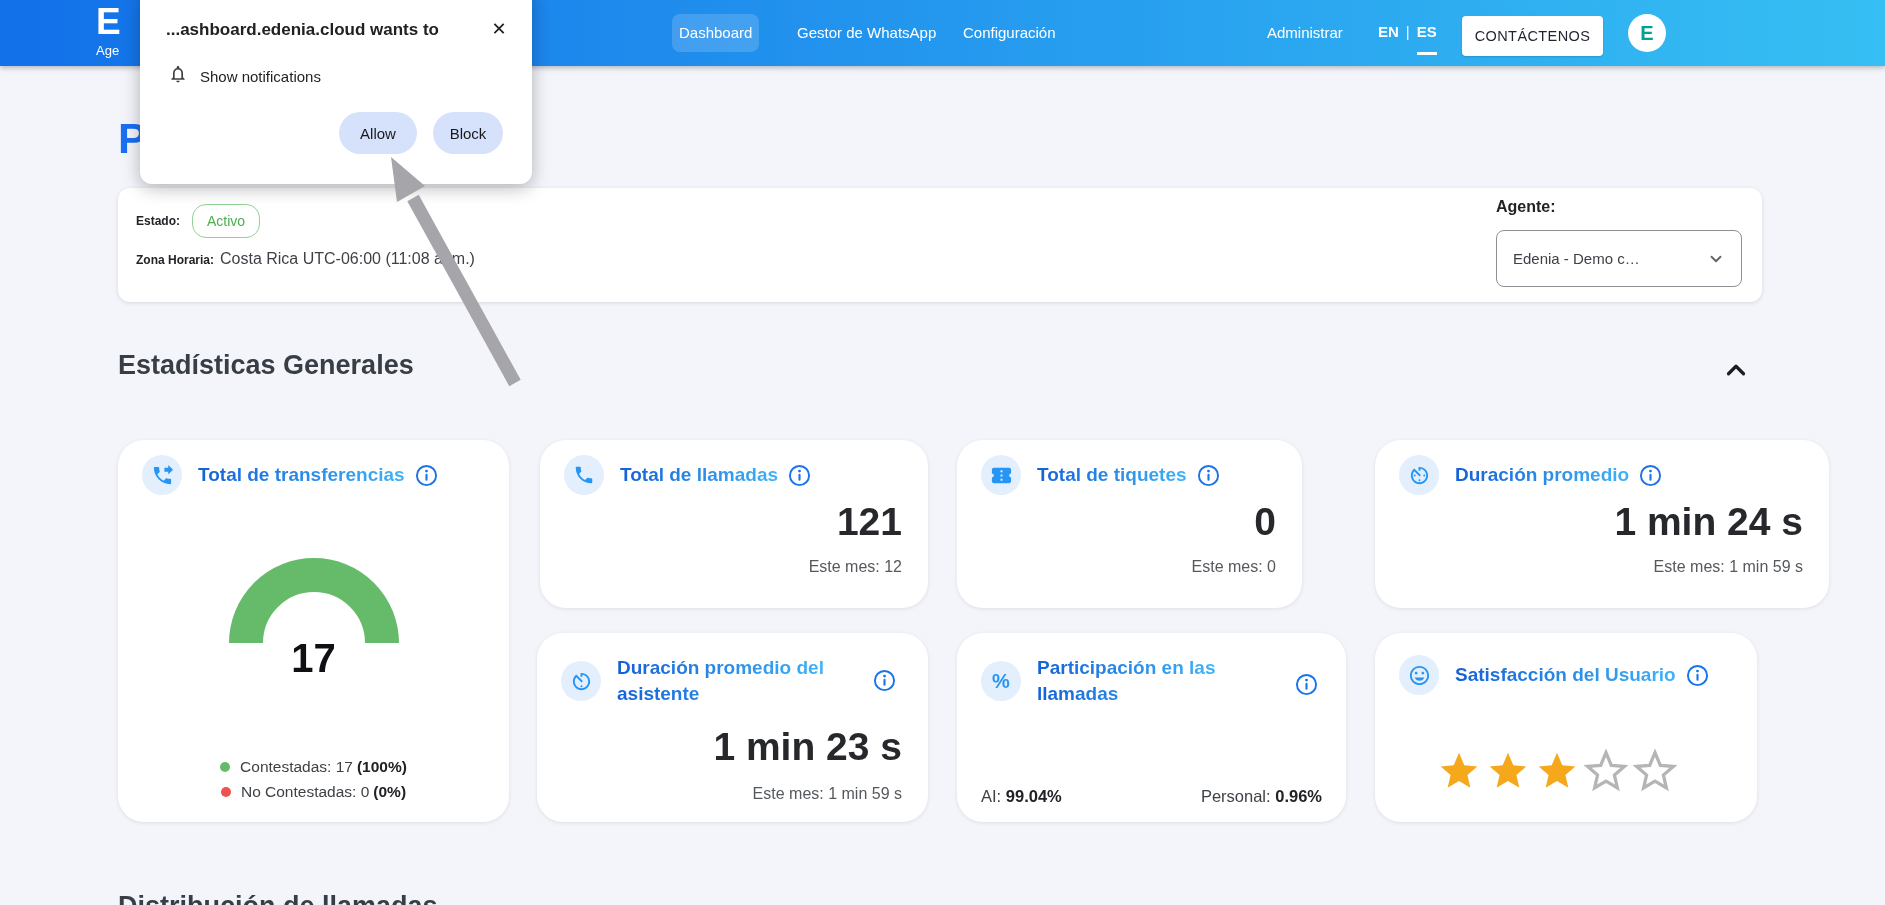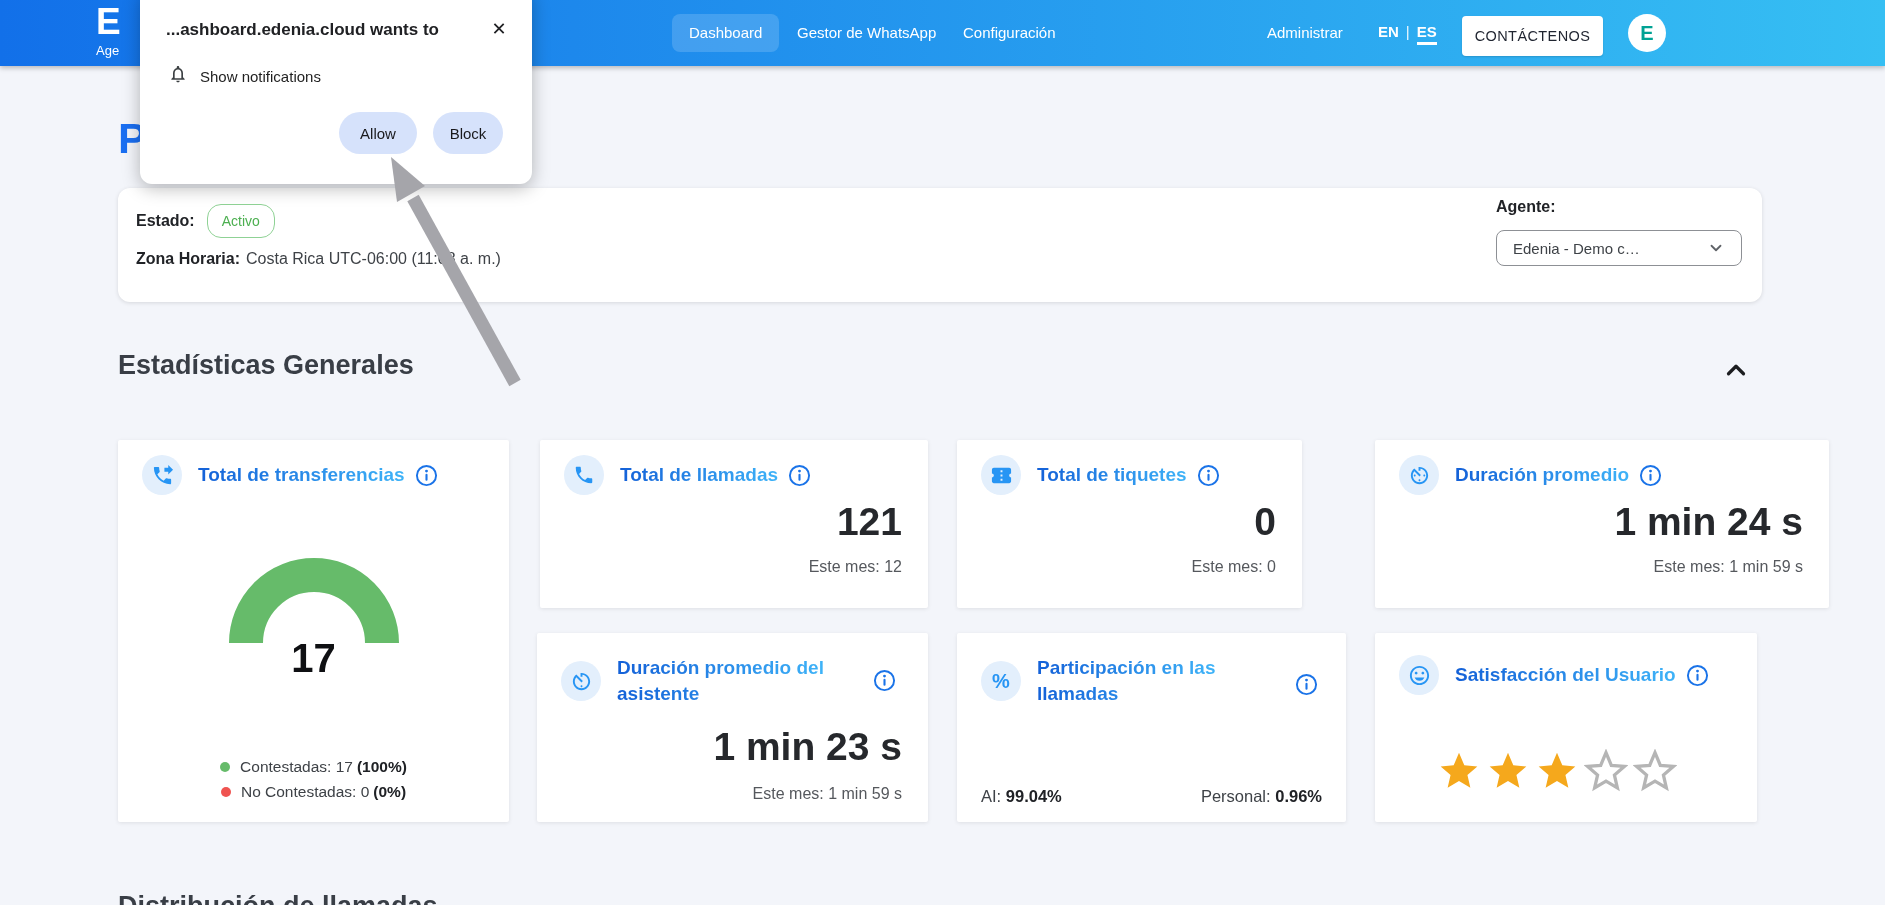--- a/index.html
+++ b/index.html
@@ -16,26 +16,26 @@
     position:absolute; top:0; left:0; width:1885px; height:66px;
     background:linear-gradient(90deg,var(--header-start),var(--header-end));
     box-shadow:0 2px 5px rgba(0,0,0,.25);
     z-index:10;
   }
   .logo-e { position:absolute; left:96px; top:1px; font-size:37px; font-weight:700; color:#fff; }
   .logo-sub { position:absolute; left:96px; top:43px; font-size:13px; color:#fff; }
   .nav-link { position:absolute; top:24px; font-size:15px; color:#fff; cursor:pointer; white-space:nowrap; }
   .nav-pill {
     position:absolute; left:672px; top:14px; height:38px; line-height:38px;
-    padding:0 17px; border-radius:8px; background:rgba(255,255,255,.16);
+    padding:0 7px; border-radius:8px; background:rgba(255,255,255,.16);
     font-size:15px; color:#fff; cursor:pointer;
   }
   .lang { position:absolute; left:1378px; top:23px; font-size:15px; font-weight:700; color:#fff; display:flex; gap:7px; }
   .lang .sep { font-weight:400; opacity:.9; }
-  .lang .es { border-bottom:3px solid #fff; padding-bottom:2px; }
+  .lang .es { border-bottom:3px solid #fff; padding-bottom:12px; }
   .lang span { cursor:pointer; }
   .contact-btn {
     position:absolute; left:1462px; top:16px; width:141px; height:40px;
     background:#fff; border:none; border-radius:4px;
     font-family:inherit; font-size:14.5px; font-weight:500; color:#1f2430;
     letter-spacing:.4px; cursor:pointer; box-shadow:0 1px 2px rgba(0,0,0,.15);
   }
   .avatar {
     position:absolute; left:1628px; top:14px; width:38px; height:38px; border-radius:50%;
     background:#fff; display:flex; align-items:center; justify-content:center;
@@ -60,38 +60,38 @@
   .notif-block { left:293px; width:70px; }
   
   .arrow-overlay { position:absolute; left:0; top:0; width:1885px; height:905px; z-index:60; pointer-events:none; }
   
   .page-title { position:absolute; left:118px; top:114px; font-size:43px; font-weight:700; color:#1a6ff2; z-index:5; }
   .status-card {
     position:absolute; left:118px; top:188px; width:1644px; height:114px;
     background:#fff; border-radius:12px; box-shadow:0 1px 4px rgba(0,0,0,.12); z-index:5;
   }
   .estado-row { position:absolute; left:18px; top:16px; display:flex; align-items:center; }
-  .estado-label, .zona-label { font-size:16px; font-weight:700; color:#212327; }
+  .estado-label, .zona-label { font-size:12px; font-weight:700; color:#212327; }
   .estado-badge {
     margin-left:12px; font-size:14px; color:var(--green-text); border:1px solid #8fd295;
     border-radius:14px; padding:8px 14px; background:#fff;
   }
   .zona-row { position:absolute; left:18px; top:62px; font-size:16px; }
   .zona-value { color:#3e4247; margin-left:6px; }
   .agente-label { position:absolute; left:1378px; top:10px; font-size:16px; font-weight:700; color:#212327; }
   .agente-select {
-    position:absolute; left:1378px; top:42px; width:246px; height:36px;
+    position:absolute; left:1378px; top:42px; width:246px; height:57px;
     border:1.5px solid #8d9095; border-radius:8px; background:#fff; cursor:pointer;
     display:flex; align-items:center; padding:0 16px; font-size:15px; color:#3e4247;
   }
   .agente-select .sel-text { flex:1; white-space:nowrap; overflow:hidden; }
   .section-heading { position:absolute; left:118px; top:350px; font-size:27px; font-weight:700; color:#393e46; }
   .collapse-btn { position:absolute; left:1718px; top:354px; width:36px; height:34px; background:none; border:none; cursor:pointer; }
   
-  .card { position:absolute; background:#fff; border-radius:2px; box-shadow:0 1px 4px rgba(0,0,0,.09); }
+  .card { position:absolute; background:#fff; border-radius:26px; box-shadow:0 1px 4px rgba(0,0,0,.09); }
   .card-tall  { left:118px;  top:440px; width:391px; height:382px; }
   .card-c2r1  { left:540px;  top:440px; width:388px; height:168px; }
   .card-c3r1  { left:957px;  top:440px; width:345px; height:168px; }
   .card-c4r1  { left:1375px; top:440px; width:454px; height:168px; }
   .card-c2r2  { left:537px;  top:633px; width:391px; height:189px; }
   .card-c3r2  { left:957px;  top:633px; width:389px; height:189px; }
   .card-c4r2  { left:1375px; top:633px; width:382px; height:189px; }
   .card-head { position:absolute; left:24px; top:15px; display:flex; align-items:center; }
   .icon-circle {
     width:40px; height:40px; border-radius:50%; background:#e3effc; flex:0 0 40px;

